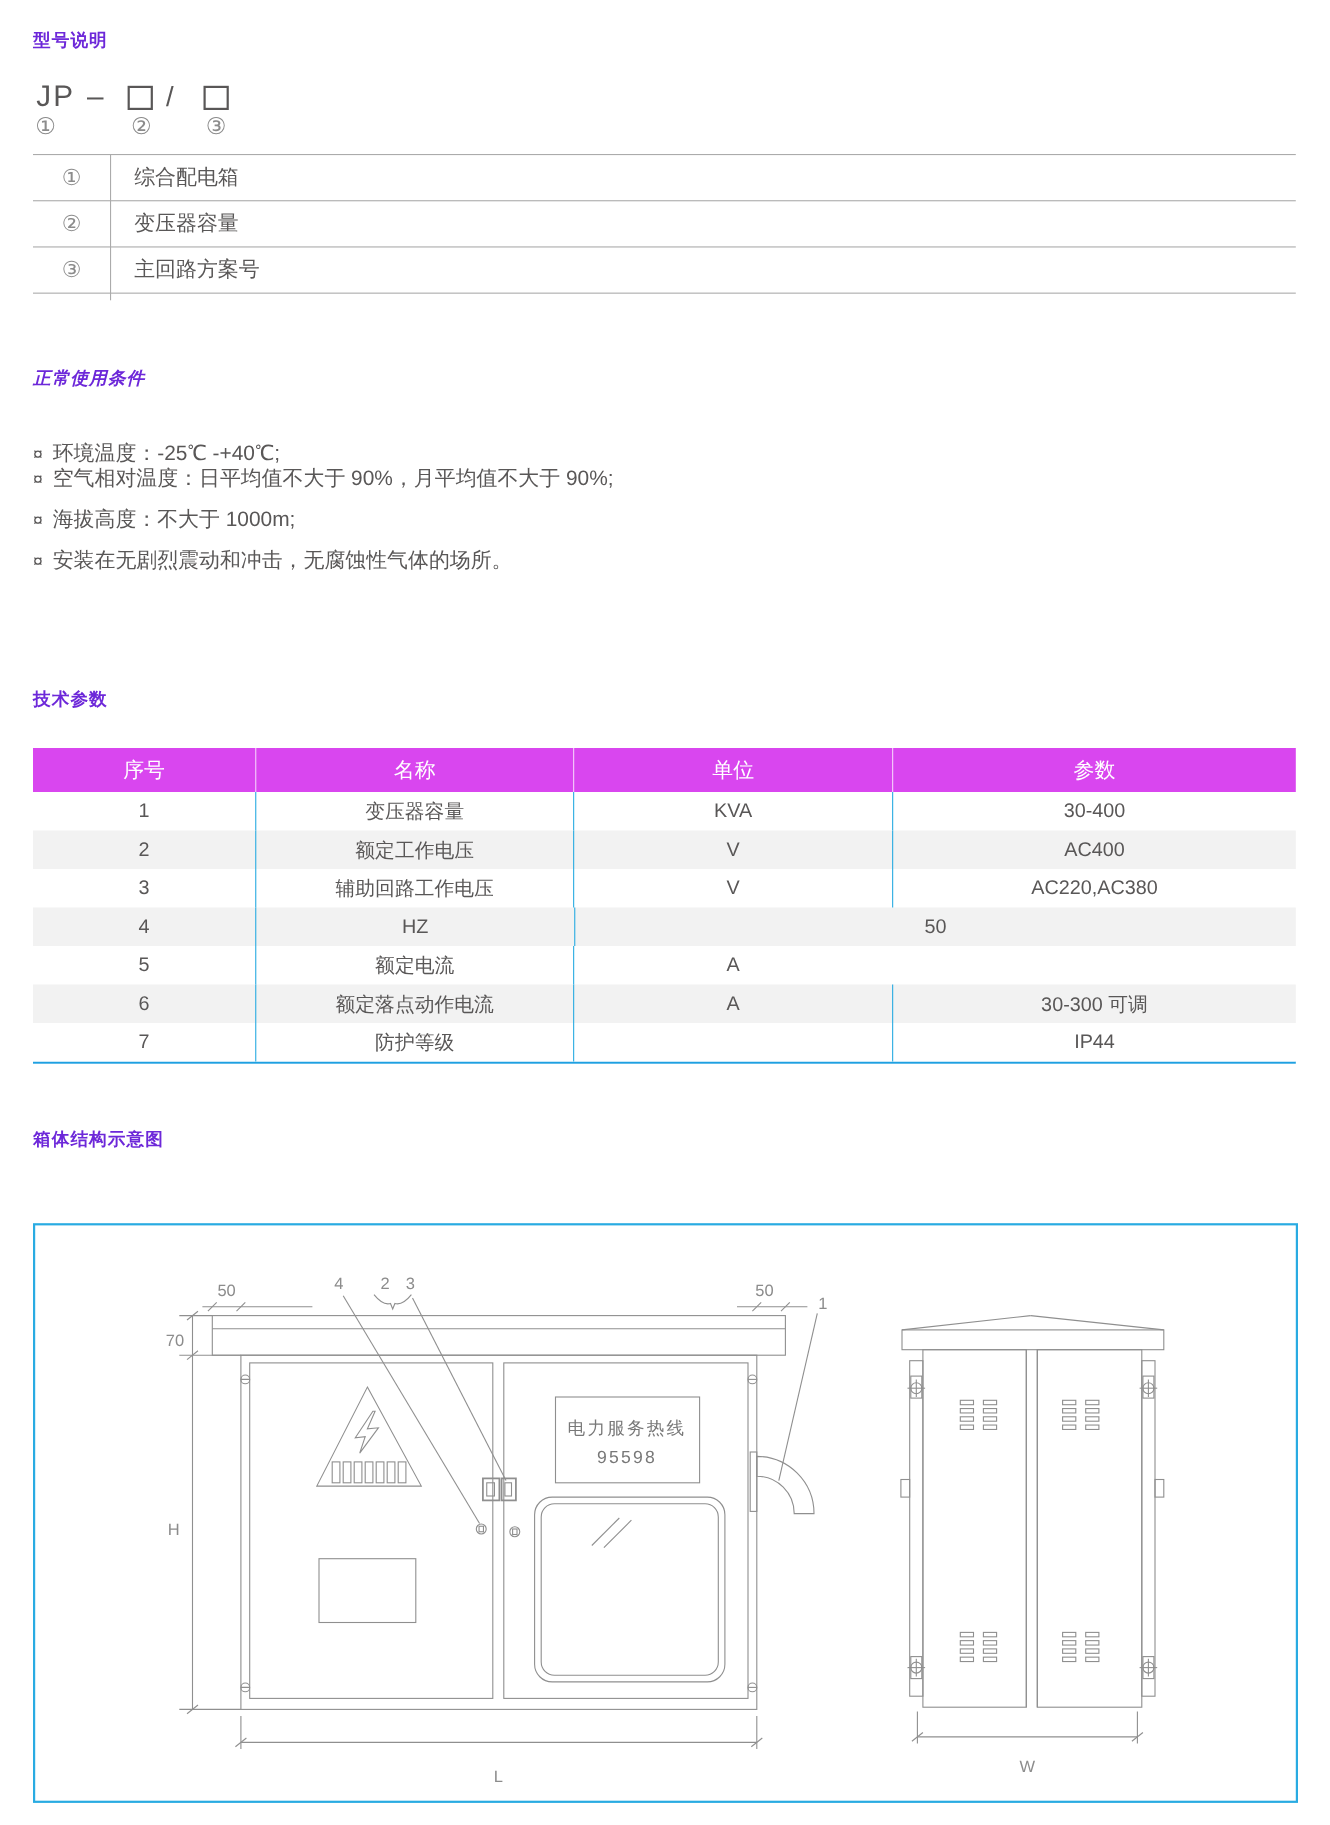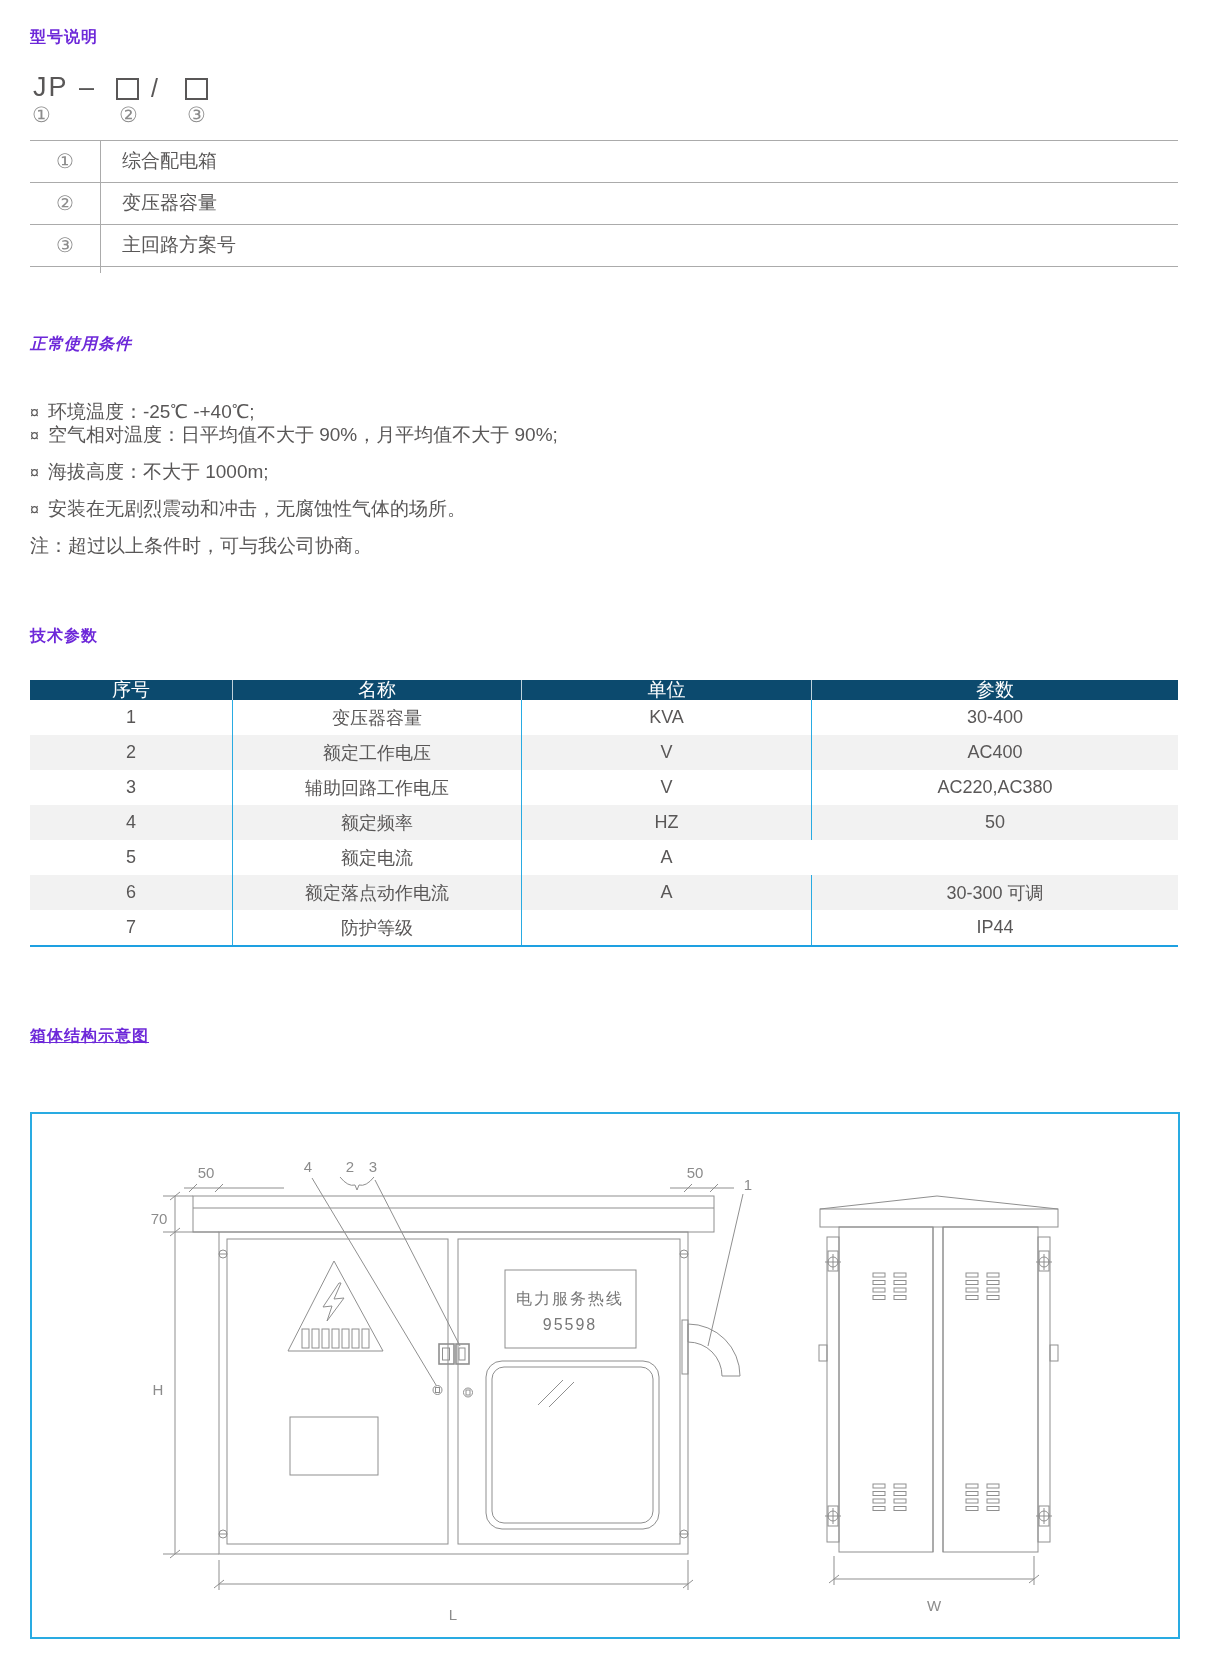--- a/index.html
+++ b/index.html
@@ -29,21 +29,21 @@
   .m-row { position: absolute; left: 30px; width: 1148px; height: 42px; display: flex; align-items: center; }
   .m-num { width: 70px; text-align: center; color: #8c8c8c; font-size: 20px; }
   .m-label { padding-left: 22px; color: #595757; font-size: 19px; }
 
   
   .cond { position: absolute; left: 30px; font-size: 19px; color: #595757; white-space: nowrap; }
   .cond .bullet { margin-right: 9px; font-size: 16px; }
 
   
   .ttable { position: absolute; left: 30px; top: 680px; width: 1148px; border-bottom: 2px solid #1ea0e1; }
-  .th-row { display: flex; height: 20px; background: #0c4a6e; }
+  .th-row { display: flex; height: 40px; background: #d946ef; }
   .th-row .tc { color: #ffffff; font-size: 19px; }
   .tc { display: flex; align-items: center; justify-content: center; }
   .c1 { width: 202px; } .c2 { width: 289px; } .c3 { width: 290px; } .c4 { flex: 1; }
   .th-row .c2, .th-row .c3, .th-row .c4 { border-left: 1px solid rgba(255,255,255,0.75); }
   .trow { display: flex; height: 35px; font-size: 18px; color: #595757; background: #fff; }
   .trow.alt { background: #f2f2f2; }
   .trow .c2, .trow .c3, .trow .c4 { border-left: 1px solid #29abe2; }
 
   .subtitle { position: absolute; left: 30px; top: 1080px; font-size: 24px; color: #a16207; margin-top: 46px; }
 
@@ -100,21 +100,20 @@
   </div>
   <div class="cond" style="top:422px;">
     <span class="bullet">¤</span><span>空气相对温度：日平均值不大于 90%，月平均值不大于 90%;</span>
   </div>
   <div class="cond" style="top:459px;">
     <span class="bullet">¤</span><span>海拔高度：不大于 1000m;</span>
   </div>
   <div class="cond" style="top:496px;">
     <span class="bullet">¤</span><span>安装在无剧烈震动和冲击，无腐蚀性气体的场所。</span>
   </div>
-  <div class="cond" style="top:533px;">注：超过以上条件时，可与我公司协商。</div>
 
   <div class="h-title" style="top:626px;">技术参数</div>
 
   <div class="ttable">
     <div class="th-row">
       <div class="tc c1">序号</div>
       <div class="tc c2">名称</div>
       <div class="tc c3">单位</div>
       <div class="tc c4">参数</div>
     </div>
@@ -131,21 +130,20 @@
       <div class="tc c4">AC400</div>
     </div>
     <div class="trow">
       <div class="tc c1">3</div>
       <div class="tc c2">辅助回路工作电压</div>
       <div class="tc c3">V</div>
       <div class="tc c4">AC220,AC380</div>
     </div>
     <div class="trow alt">
       <div class="tc c1">4</div>
-      <div class="tc c2">额定频率</div>
       <div class="tc c3">HZ</div>
       <div class="tc c4">50</div>
     </div>
     <div class="trow">
       <div class="tc c1">5</div>
       <div class="tc c2">额定电流</div>
       <div class="tc c3">A</div>
     </div>
     <div class="trow alt">
       <div class="tc c1">6</div>
@@ -154,21 +152,21 @@
       <div class="tc c4">30-300 可调</div>
     </div>
     <div class="trow">
       <div class="tc c1">7</div>
       <div class="tc c2">防护等级</div>
       <div class="tc c3"></div>
       <div class="tc c4">IP44</div>
     </div>
   </div>
 
-  <div class="h-title" style="top:1026px;text-decoration:underline;">箱体结构示意图</div>
+  <div class="h-title" style="top:1026px;">箱体结构示意图</div>
   <div class="subtitle">卧式箱体外形尺寸</div>
 
   <div class="diagram-box">
     <svg width="1146" height="523" viewBox="0 0 1146 523">
 
       <g>
 
         <rect class="ln" x="161" y="82" width="521" height="36"></rect>
         <line class="ln" x1="161" y1="94" x2="682" y2="94"></line>
 

